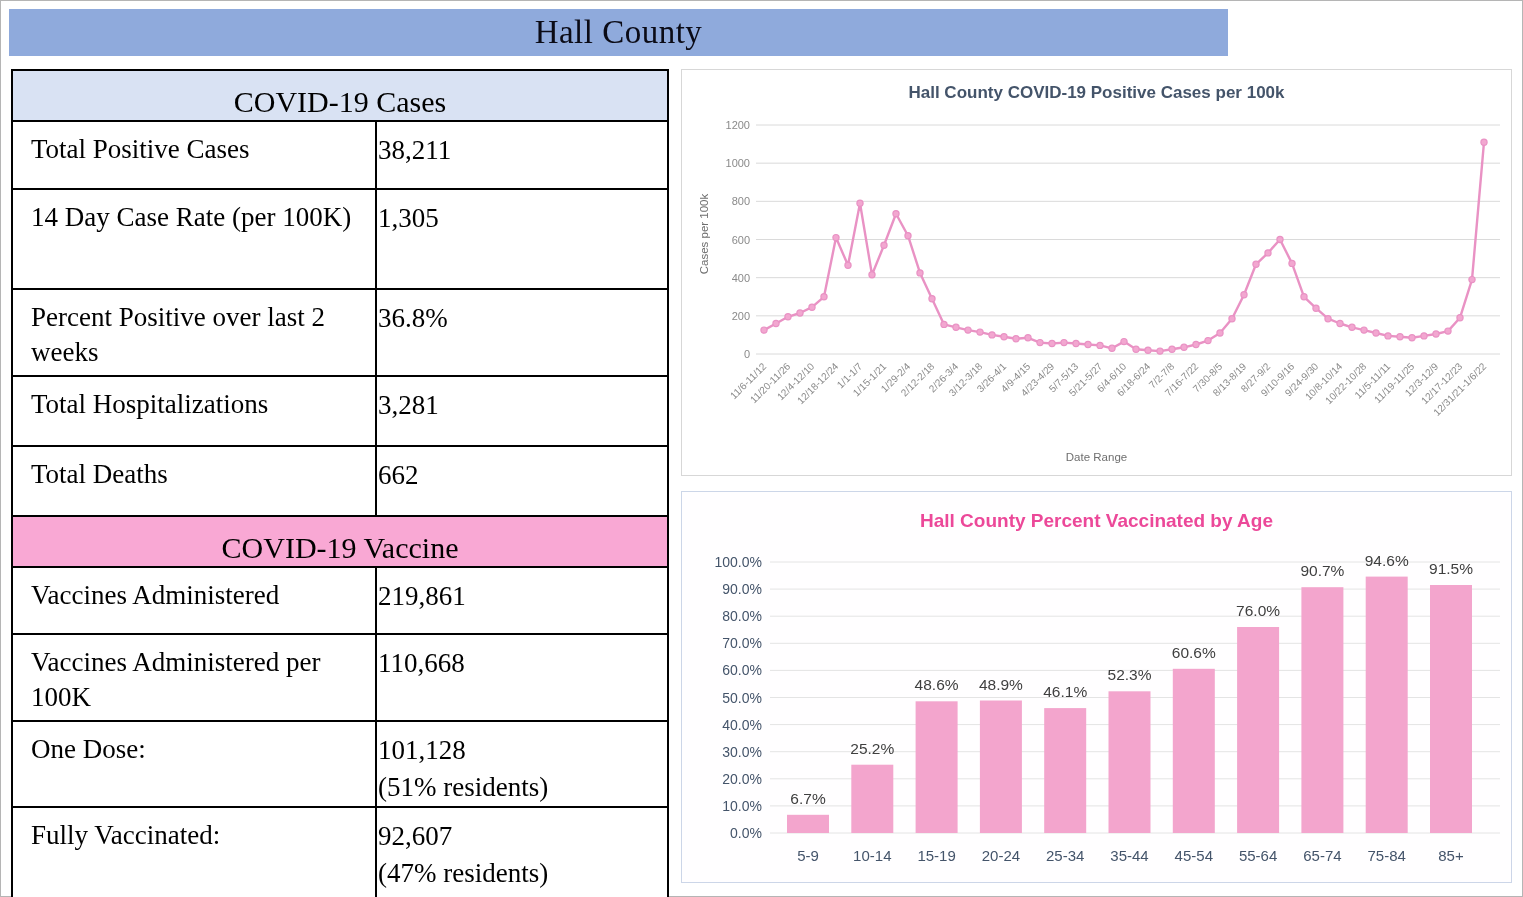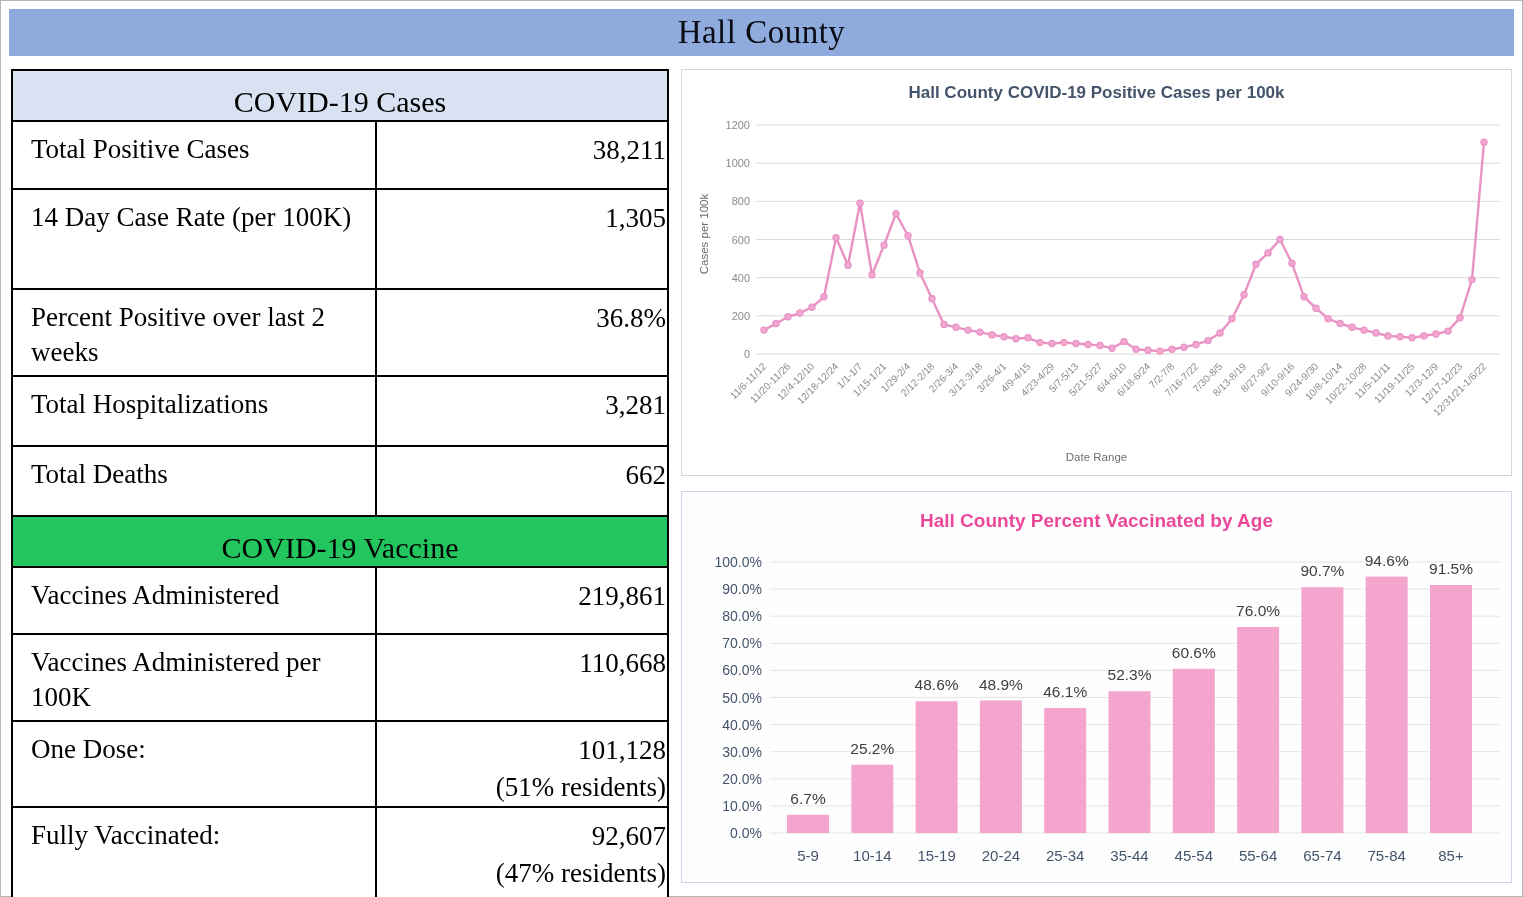--- a/index.html
+++ b/index.html
@@ -5,32 +5,32 @@
   * { box-sizing: border-box; }
   html,body { margin:0; padding:0; }
   body {
     width:1523px; height:897px; background:#ffffff; overflow:hidden;
     font-family:"Liberation Serif","DejaVu Serif",serif;
   }
   .page { position:absolute; left:0; top:0; width:1523px; height:897px;
           border:1px solid #b5b5b5; background:#fff; }
 
   
-  .banner { position:absolute; left:8px; top:8px; width:1505px; height:47px;
+  .banner { position:absolute; left:8px; top:8px; width:1219px; height:47px;
             background:#8FAADC; display:flex; align-items:center; justify-content:center; }
   .banner-text { font-size:33px; color:#0b0b16; letter-spacing:.5px; }
 
   
   table.stats { position:absolute; left:10px; top:68px; width:656px;
                 border-collapse:collapse; table-layout:fixed; background:#fff; }
   table.stats td { border:2px solid #000; vertical-align:top; }
   td.sec-header { background:#D9E2F3; text-align:center; font-size:30px;
                   padding-top:14px; color:#000; }
   td.lbl { font-size:27px; padding:10px 10px 6px 18px; line-height:1.28; color:#000; }
-  td.val { font-size:27px; text-align:right; padding-top:10px; line-height:1.35; color:#000; }
+  td.val { font-size:27px; text-align:left; padding-top:10px; line-height:1.35; color:#000; }
   td.val span { display:block; }
 
   
   .panel { position:absolute; background:#fff; }
   .panel-line { left:680px; top:68px; width:831px; height:407px; border:1px solid #d7d7d7; }
   .panel-bar  { left:680px; top:490px; width:831px; height:392px; border:1px solid #ccd6e8; background:#fffeff; }
   .panel svg { position:absolute; left:0; top:0; }
   .chart-title { position:absolute; left:0; right:0; text-align:center;
                  font-family:"Liberation Sans","DejaVu Sans",sans-serif;
                  font-weight:bold; color:#44546A; }
@@ -76,21 +76,21 @@
     </tr>
     <tr style="height:70px">
       <td class="lbl">Total Hospitalizations</td>
       <td class="val">3,281</td>
     </tr>
     <tr style="height:70px">
       <td class="lbl">Total Deaths</td>
       <td class="val">662</td>
     </tr>
     <tr style="height:47px">
-      <td class="sec-header" colspan="2" style="background: #22c55e; margin-top: 23px;">COVID-19 Vaccine</td>
+      <td class="sec-header" colspan="2" style="background: #f9a8d4; margin-top: 23px;">COVID-19 Vaccine</td>
     </tr>
     <tr style="height:67px">
       <td class="lbl">Vaccines Administered</td>
       <td class="val">219,861</td>
     </tr>
     <tr style="height:82px">
       <td class="lbl">Vaccines Administered per 100K</td>
       <td class="val">110,668</td>
     </tr>
     <tr style="height:86px">

